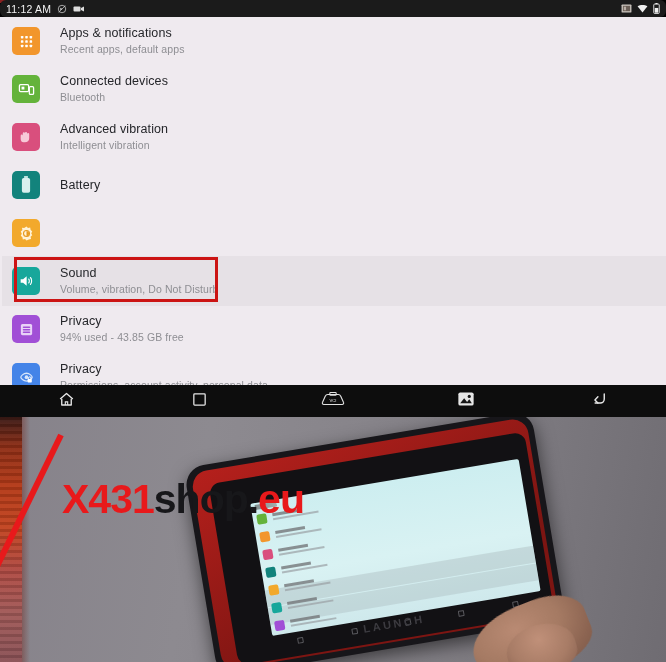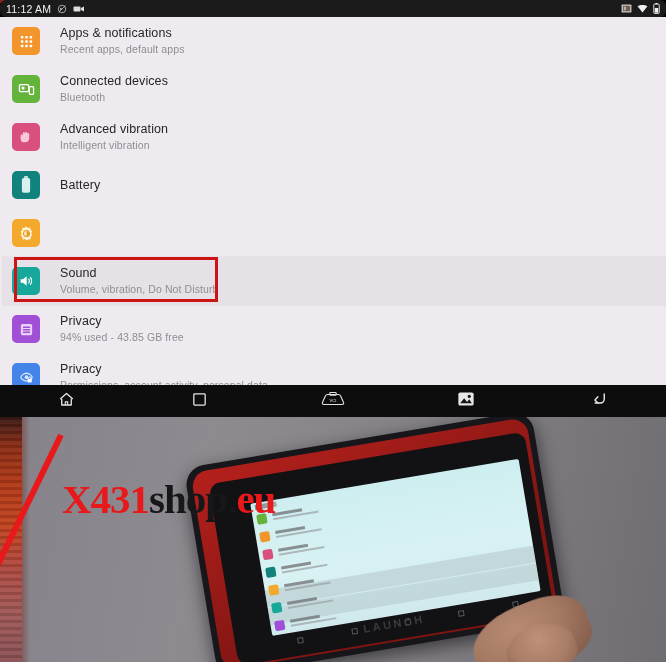--- a/index.html
+++ b/index.html
@@ -180,21 +180,21 @@
     border-radius:50% 50% 35% 45%;
     transform:rotate(-6deg);
     filter:blur(.6px);
   }
 
   
   .wm {
     position:absolute; left:62px; top:62px;
     font-size:41px; font-weight:bold; letter-spacing:-1px;
     white-space:nowrap; line-height:1;
-    font-family:Liberation Serif, serif;
+    font-family:Liberation Sans, sans-serif;
     z-index:9;
     text-align:right;
   }
   .wm .red { color:#e8191b; }
   .wm .blk { color:#17171a; }
   .wm-slash {
     position:absolute; left:58px; top:18px;
     width:6px; height:152px;
     background:#e8191b;
     transform:rotate(26deg);

